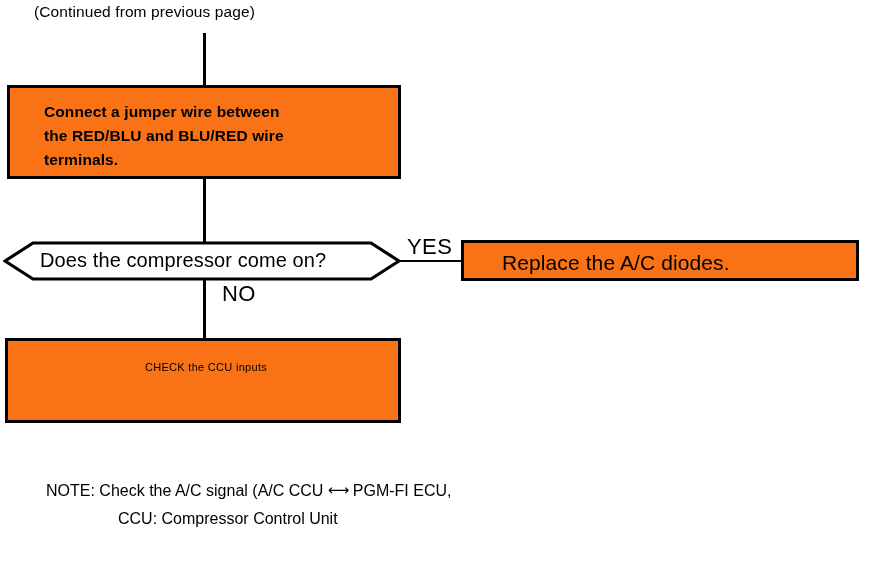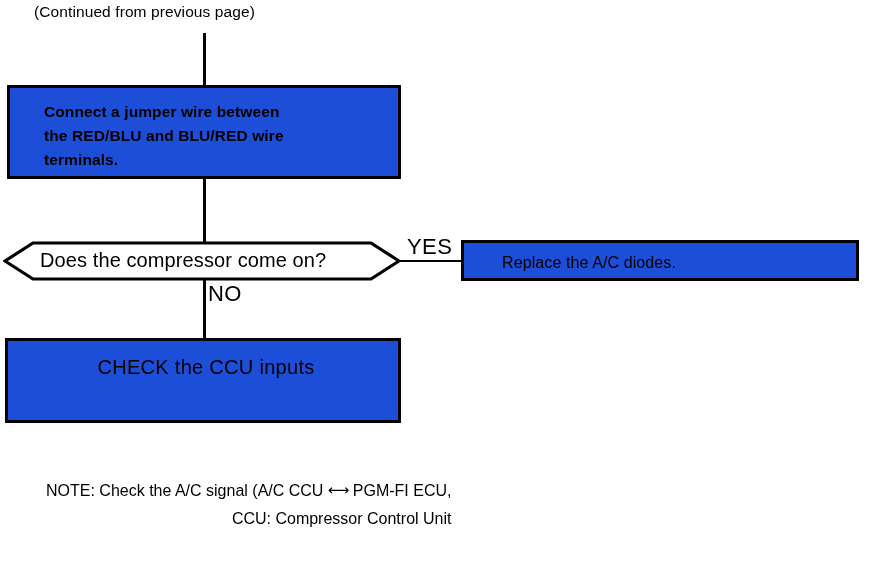--- a/index.html
+++ b/index.html
@@ -45,21 +45,21 @@
   .hline {
     position: absolute;
     height: 2px;
     background: #000000;
   }
 
   
   .box {
     position: absolute;
     border: 3px solid #000000;
-    background: #1d4ed8;
+    background: #f97316;
     box-sizing: border-box;
   }
   .box-text {
     position: absolute;
     font-size: 15.5px;
     line-height: 24px;
     white-space: pre-line;
   }
 
   #box-jumper { left: 7px; top: 85px; width: 394px; height: 94px; }
@@ -67,32 +67,32 @@
     left: 34px;
     top: 12px;
     font-weight: bold;
     letter-spacing: 0.1px;
   }
 
   #box-replace { left: 461px; top: 240px; width: 398px; height: 41px; }
   #box-replace .box-text {
     left: 38px;
     top: 8px;
-    font-size: 16px;
+    font-size: 21px;
     letter-spacing: 0.1px;
     text-align: center;
   }
 
   #box-check { left: 5px; top: 338px; width: 396px; height: 85px; }
   #box-check .box-text {
     left: 0;
     top: 14px;
     width: 396px;
     text-align: center;
-    font-size: 20px;
+    font-size: 11px;
     letter-spacing: 0.3px;
   }
 
   
   #decision {
     position: absolute;
     left: 3px;
     top: 240px;
     width: 398px;
     height: 42px;
@@ -108,32 +108,32 @@
   }
 
   
   .branch-label {
     position: absolute;
     font-size: 22px;
     font-weight: normal;
     letter-spacing: 0.4px;
   }
   #label-yes { left: 407px; top: 234px; }
-  #label-no  { left: 208px; top: 281px; }
+  #label-no  { left: 222px; top: 281px; }
 
   
   .note {
     position: absolute;
     left: 46px;
     top: 477px;
     font-size: 16px;
     line-height: 27px;
     white-space: nowrap;
   }
-  .note-line { display: block; text-align: right; }
+  .note-line { display: block; }
   .note-line.l2 { padding-left: 72px; }
   .note-line.l3 { padding-left: 72px; }
   .arrow-glyph {
     font-family: "DejaVu Sans", sans-serif;
     font-size: 15px;
     letter-spacing: -1px;
     position: relative;
     top: -1px;
   }
 </style>

